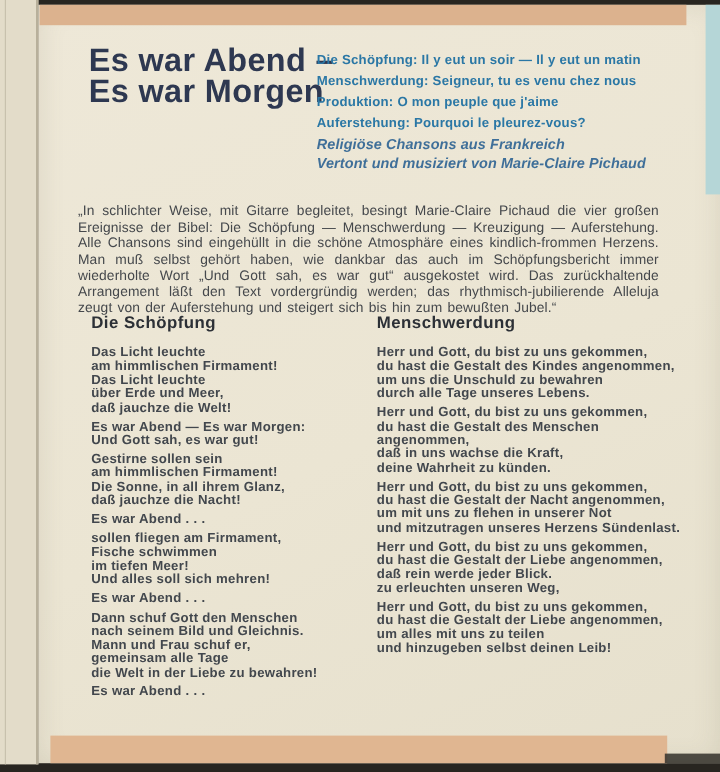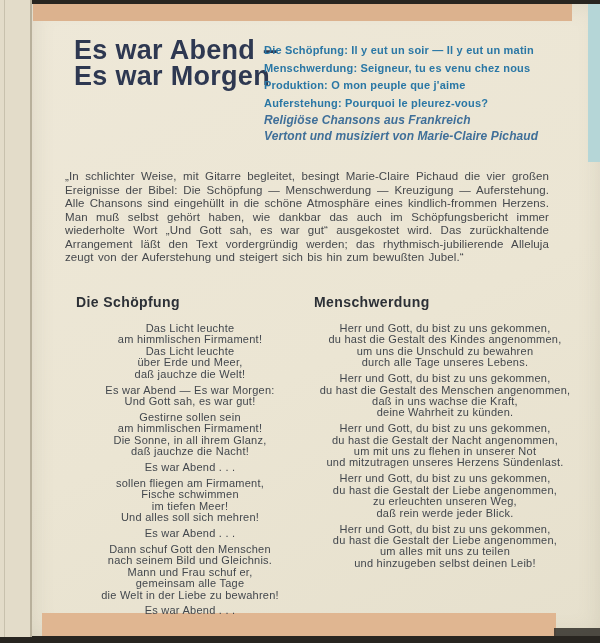--- a/index.html
+++ b/index.html
@@ -68,26 +68,26 @@
     position: absolute; left: 33px; top: 166px; width: 484px; margin: 0;
     font-size: 11.5px; line-height: 13.5px; text-align: justify;
     color: var(--ink-body, #45484c); letter-spacing: 0.1px; word-spacing: 1px;
   }
 
   .columns { position: absolute; left: 44px; top: 256px; width: 512px; display: flex; }
   .col { width: 228px; }
   .col-right { margin-left: 10px; width: 262px; }
   .col-heading {
     font-size: 14px; font-weight: bold; letter-spacing: 0.4px;
-    color: var(--ink-heading, #2c3036); margin-bottom: 13px; margin-top: 34px;
+    color: var(--ink-heading, #2c3036); margin-bottom: 13px;
   }
   .stanza { margin-bottom: 4.5px; }
   .poem-line {
-    font-size: 11px; line-height: 11.4px; font-weight: normal;
-    color: var(--ink-poem, #42474d); letter-spacing: 0.25px; text-align: center;
+    font-size: 11px; line-height: 11.4px; font-weight: bold;
+    color: var(--ink-poem, #42474d); letter-spacing: 0.25px;
   }
 </style>
 </head>
 <body>
 
 <div class="scan">
   <div class="left-strip">
     <div class="crease"></div>
   </div>
 
@@ -178,22 +178,22 @@
             </div>
             <div class="stanza">
               <div class="poem-line">Herr und Gott, du bist zu uns gekommen,</div>
               <div class="poem-line">du hast die Gestalt der Nacht angenommen,</div>
               <div class="poem-line">um mit uns zu flehen in unserer Not</div>
               <div class="poem-line">und mitzutragen unseres Herzens Sündenlast.</div>
             </div>
             <div class="stanza">
               <div class="poem-line">Herr und Gott, du bist zu uns gekommen,</div>
               <div class="poem-line">du hast die Gestalt der Liebe angenommen,</div>
+              <div class="poem-line">daß rein werde jeder Blick.</div>
               <div class="poem-line">zu erleuchten unseren Weg,</div>
-              <div class="poem-line">daß rein werde jeder Blick.</div>
             </div>
             <div class="stanza">
               <div class="poem-line">Herr und Gott, du bist zu uns gekommen,</div>
               <div class="poem-line">du hast die Gestalt der Liebe angenommen,</div>
               <div class="poem-line">um alles mit uns zu teilen</div>
               <div class="poem-line">und hinzugeben selbst deinen Leib!</div>
             </div>
           </div>
       </div>
     </div>

